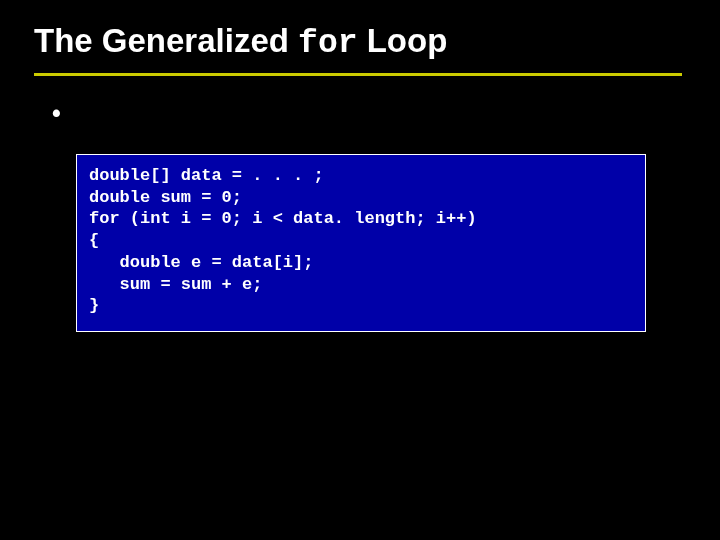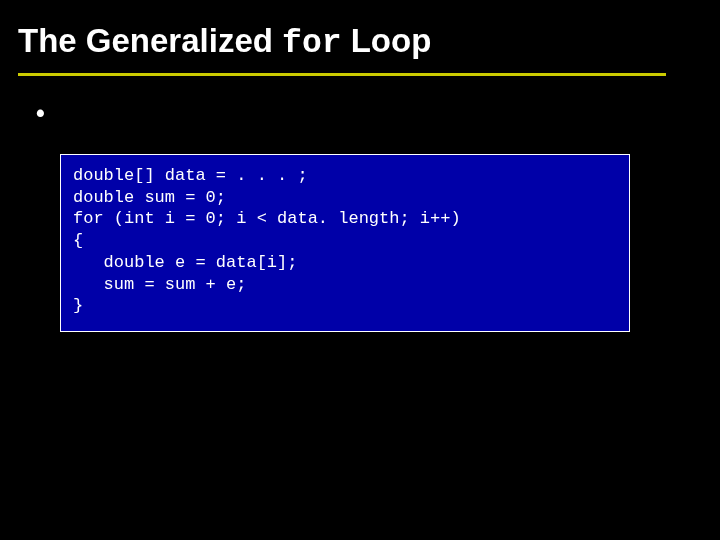--- a/index.html
+++ b/index.html
@@ -9,20 +9,21 @@
     height: 540px;
     background: #000000;
     font-family: Arial, Helvetica, sans-serif;
     overflow: hidden;
   }
   .slide {
     width: 684px;
     height: 540px;
     position: relative;
     box-sizing: border-box;
+    margin-left: 16px;
   }
   .title-area {
     padding: 22px 18px 4px 18px;
   }
   .title {
     font-size: 33px;
     font-weight: bold;
     color: #ffffff;
     line-height: 1.15;
   }
@@ -62,20 +63,21 @@
     padding: 10px 12px 14px 12px;
     box-sizing: border-box;
   }
   .code-box pre {
     margin: 0;
     font-family: "Courier New", Courier, monospace;
     font-size: 17px;
     line-height: 1.28;
     color: #ffffff;
     white-space: pre;
+    font-weight: bold;
   }
 </style>
 </head>
 <body>
 
 <div class="slide">
 
   <div class="title-area">
     <div class="title">
       <span>The Generalized </span><span class="mono">for</span><span> Loop</span>

